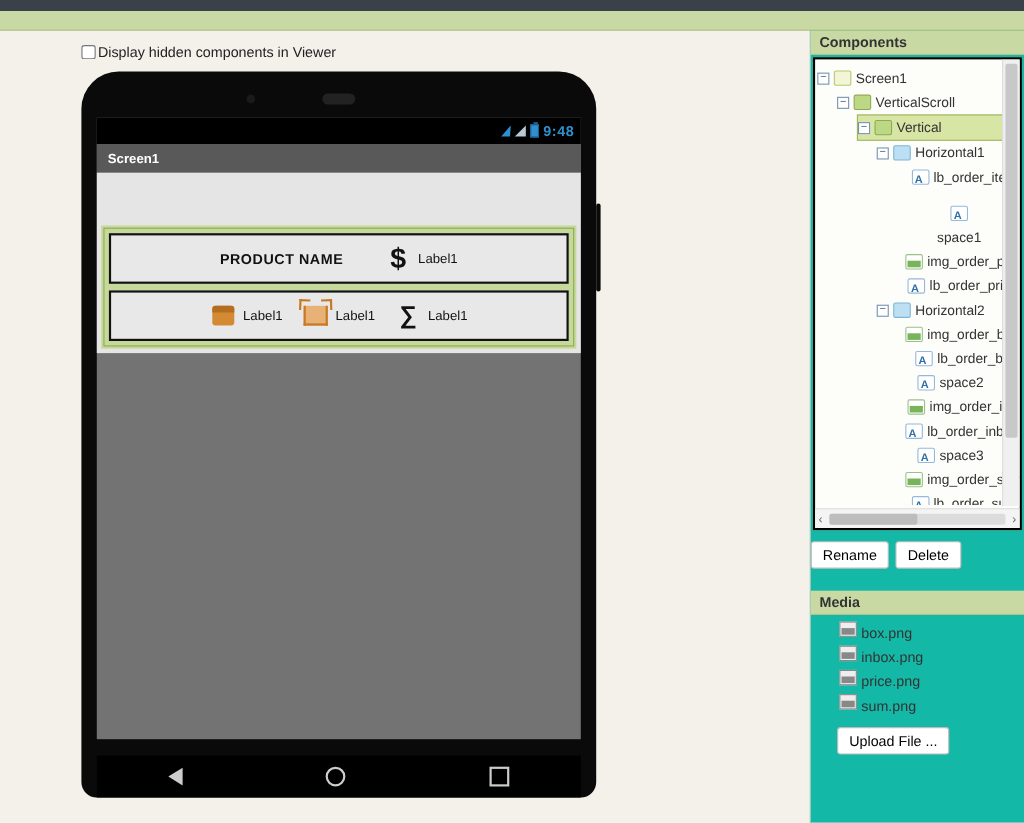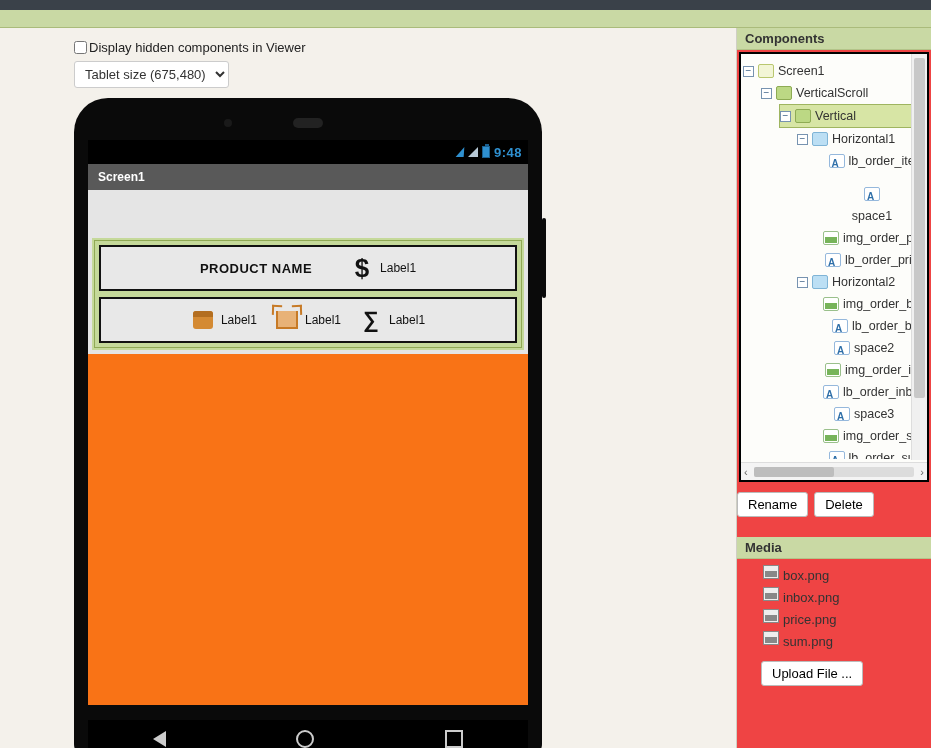--- a/index.html
+++ b/index.html
@@ -77,21 +77,21 @@
     border-radius: 6px;
   }
   .camdot {
     position: absolute;
     top: 21px; left: 150px;
     width: 8px; height: 8px;
     background: #1a1a1a;
     border-radius: 50%;
   }
   .innerscreen {
-    background: #f97316;
+    background: #737373;
     width: 100%;
     height: 565px;
     position: relative;
   }
   .statusbar {
     height: 24px;
     background: #000;
     color: #fff;
     display: flex;
     justify-content: flex-end;
@@ -184,21 +184,21 @@
   }
   .navbtn { width:18px; height:18px; border:2px solid #ccc; }
   .navbtn.tri { width:0;height:0;border:none;border-top:8px solid transparent;border-bottom:8px solid transparent;border-right:13px solid #ccc; background:transparent;}
   .navbtn.circ { border-radius:50%; background:transparent;}
   .navbtn.sq { background:transparent;}
 
   
   .rightcol {
     width: 195px;
     border-left: 1px solid #cfcfc4;
-    background: #ef4444;
+    background: #14b8a6;
     display:flex; flex-direction:column;
   }
   .panel-title {
     background:#c9d9a4;
     border-bottom:1px solid #b3c389;
     font-weight:bold;
     font-size:13px;
     color:#333;
     padding:3px 8px;
   }
@@ -310,25 +310,20 @@
 <div class="topbar"></div>
 <div class="greenband"></div>
 
 <div class="page">
 
   <div class="viewer-area">
 
     <div class="checkbox-row">
       <input type="checkbox" style="">
       <span>Display hidden components in Viewer</span>
-    </div>
-    <div class="select-row">
-      <select>
-        <option>Tablet size (675,480)</option>
-      </select>
     </div>
 
     <div class="phone">
       <div class="camdot"></div>
       <div class="earpiece"></div>
 
       <div class="innerscreen">
         <div class="statusbar">
           <span class="wifi"></span>
           <span class="bars"></span>

